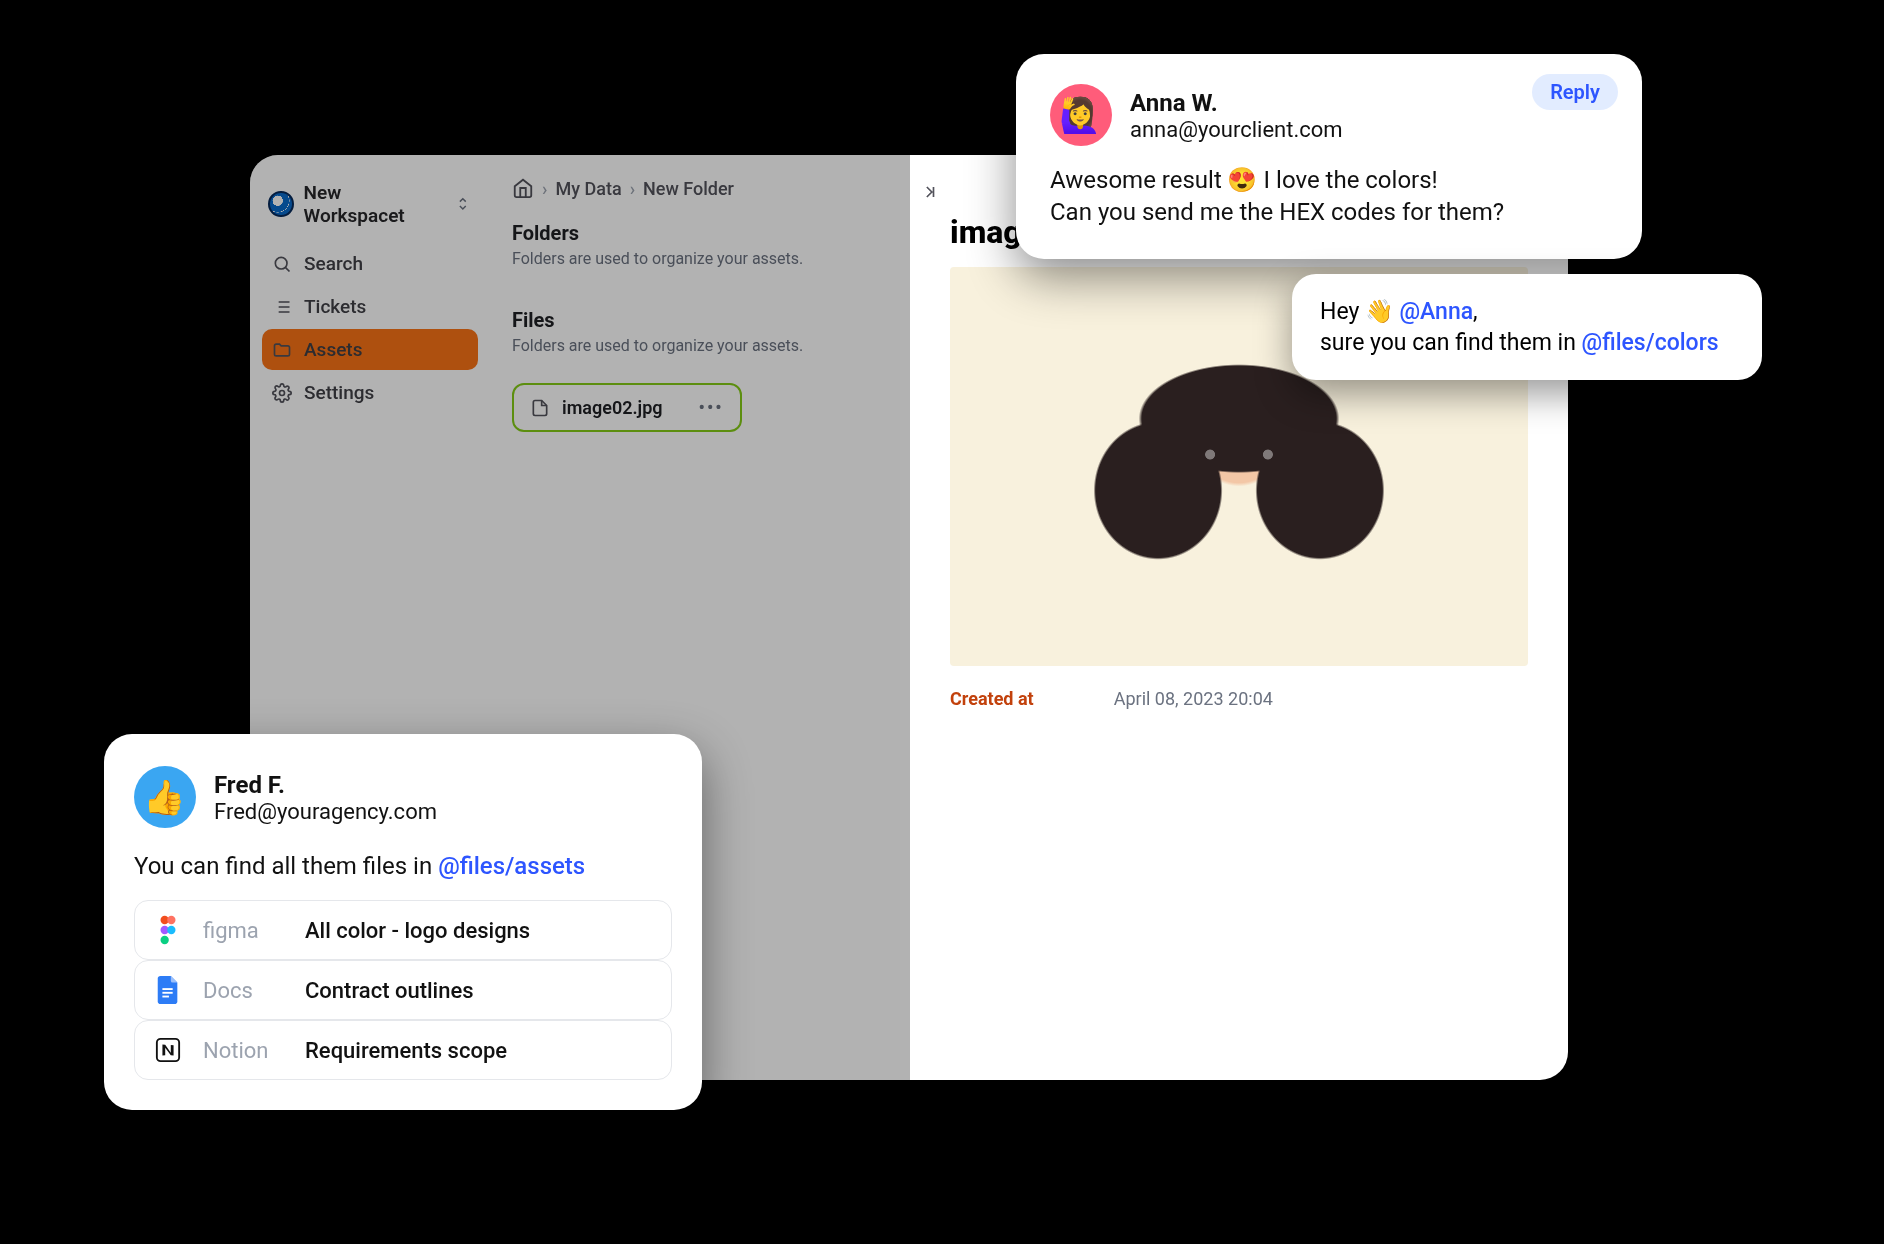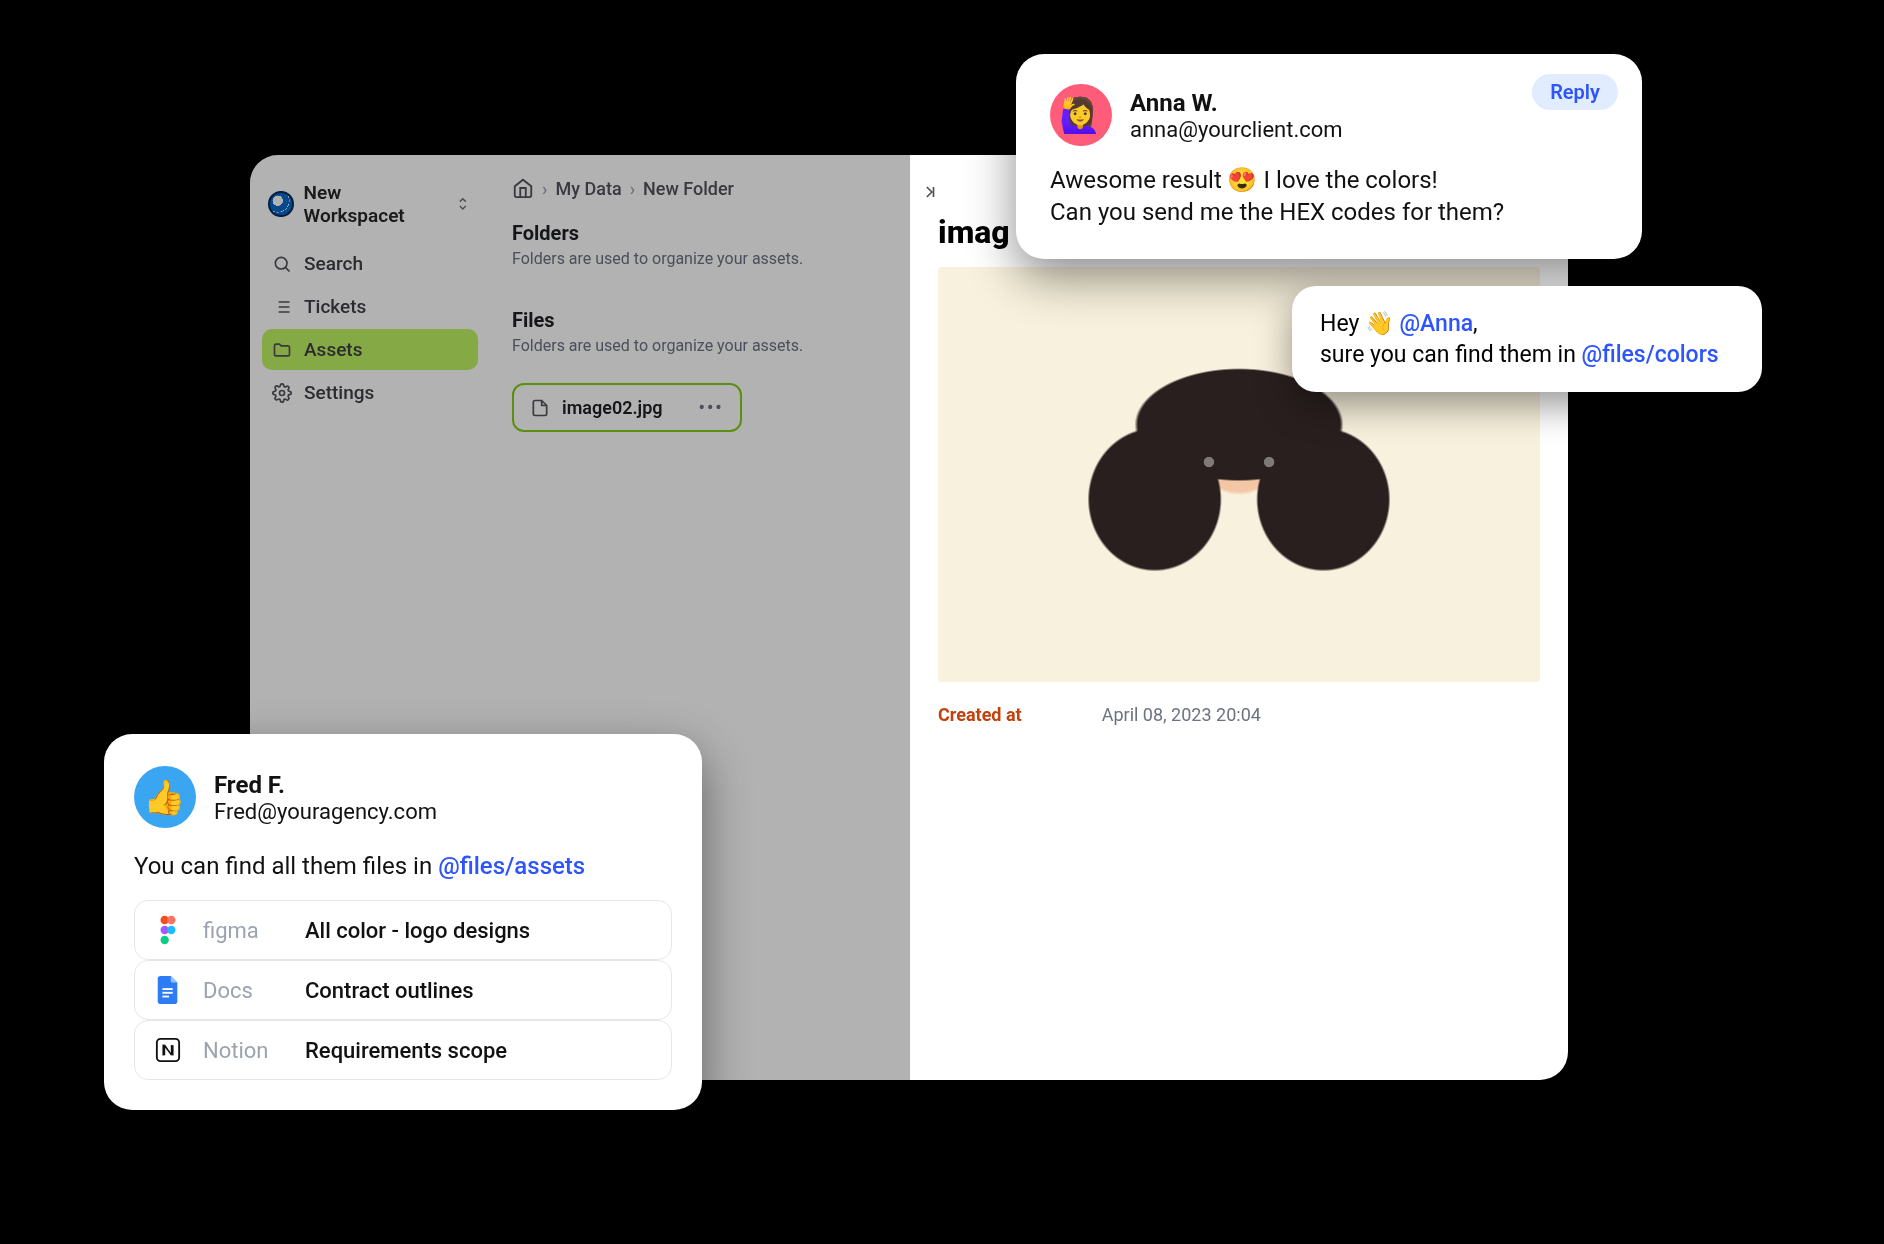--- a/index.html
+++ b/index.html
@@ -63,21 +63,21 @@
   }
   .nav-item {
     display: flex; align-items: center; gap: 12px;
     padding: 9px 10px;
     border-radius: 10px;
     font-size: 19px;
     color: #3f3f46;
     font-weight: 500;
     cursor: pointer;
   }
-  .nav-item.active { background: #bef264; }
+  .nav-item.active { background: #f97316; }
   .nav-icon { width: 20px; height: 20px; color: #52525b; flex-shrink: 0; }
 
   
   .content-col {
     width: 420px;
     padding: 22px 22px;
   }
   .crumbs {
     display: flex; align-items: center; gap: 8px;
     font-size: 18px; color: #52525b; font-weight: 500;
@@ -92,21 +92,21 @@
     display: inline-flex; align-items: center; gap: 12px;
     border: 2px solid #84cc16; border-radius: 12px;
     padding: 12px 16px;
     font-size: 18px; font-weight: 600; color: #1f2024;
   }
   .file-chip .dots { margin-left: 24px; color: #6b7280; letter-spacing: 2px; }
 
   
   .detail-panel {
     flex: 1;
-    padding: 22px 28px;
+    padding: 22px 40px;
     position: relative;
   }
   .collapse-btn {
     position: absolute; left: 6px; top: 22px;
     width: 30px; height: 30px;
     display: flex; align-items: center; justify-content: center;
     color: #52525b;
   }
   .detail-title { font-size: 32px; font-weight: 800; margin-top: 36px; margin-bottom: 16px; }
   .preview {
@@ -161,21 +161,21 @@
   .avatar.anna { background: #ff5c7a; }
   .avatar.fred { background: #3aa6f2; }
   .person-name { font-size: 24px; font-weight: 700; color: #111; }
   .person-email { font-size: 22px; color: #111; }
   .body-text { font-size: 24px; line-height: 1.35; color: #111; }
   .emoji { display:inline-block; }
 
   
   .subreply {
     position: absolute;
-    left: 1292px; top: 286px;
+    left: 1292px; top: 274px;
     width: 470px;
     background: #fff;
     border-radius: 24px;
     box-shadow: 0 14px 36px rgba(0,0,0,.4);
     padding: 22px 28px;
     font-size: 23px;
     line-height: 1.35;
     z-index: 11;
   }
   .mention { color: #2d55ff; font-weight: 500; }

